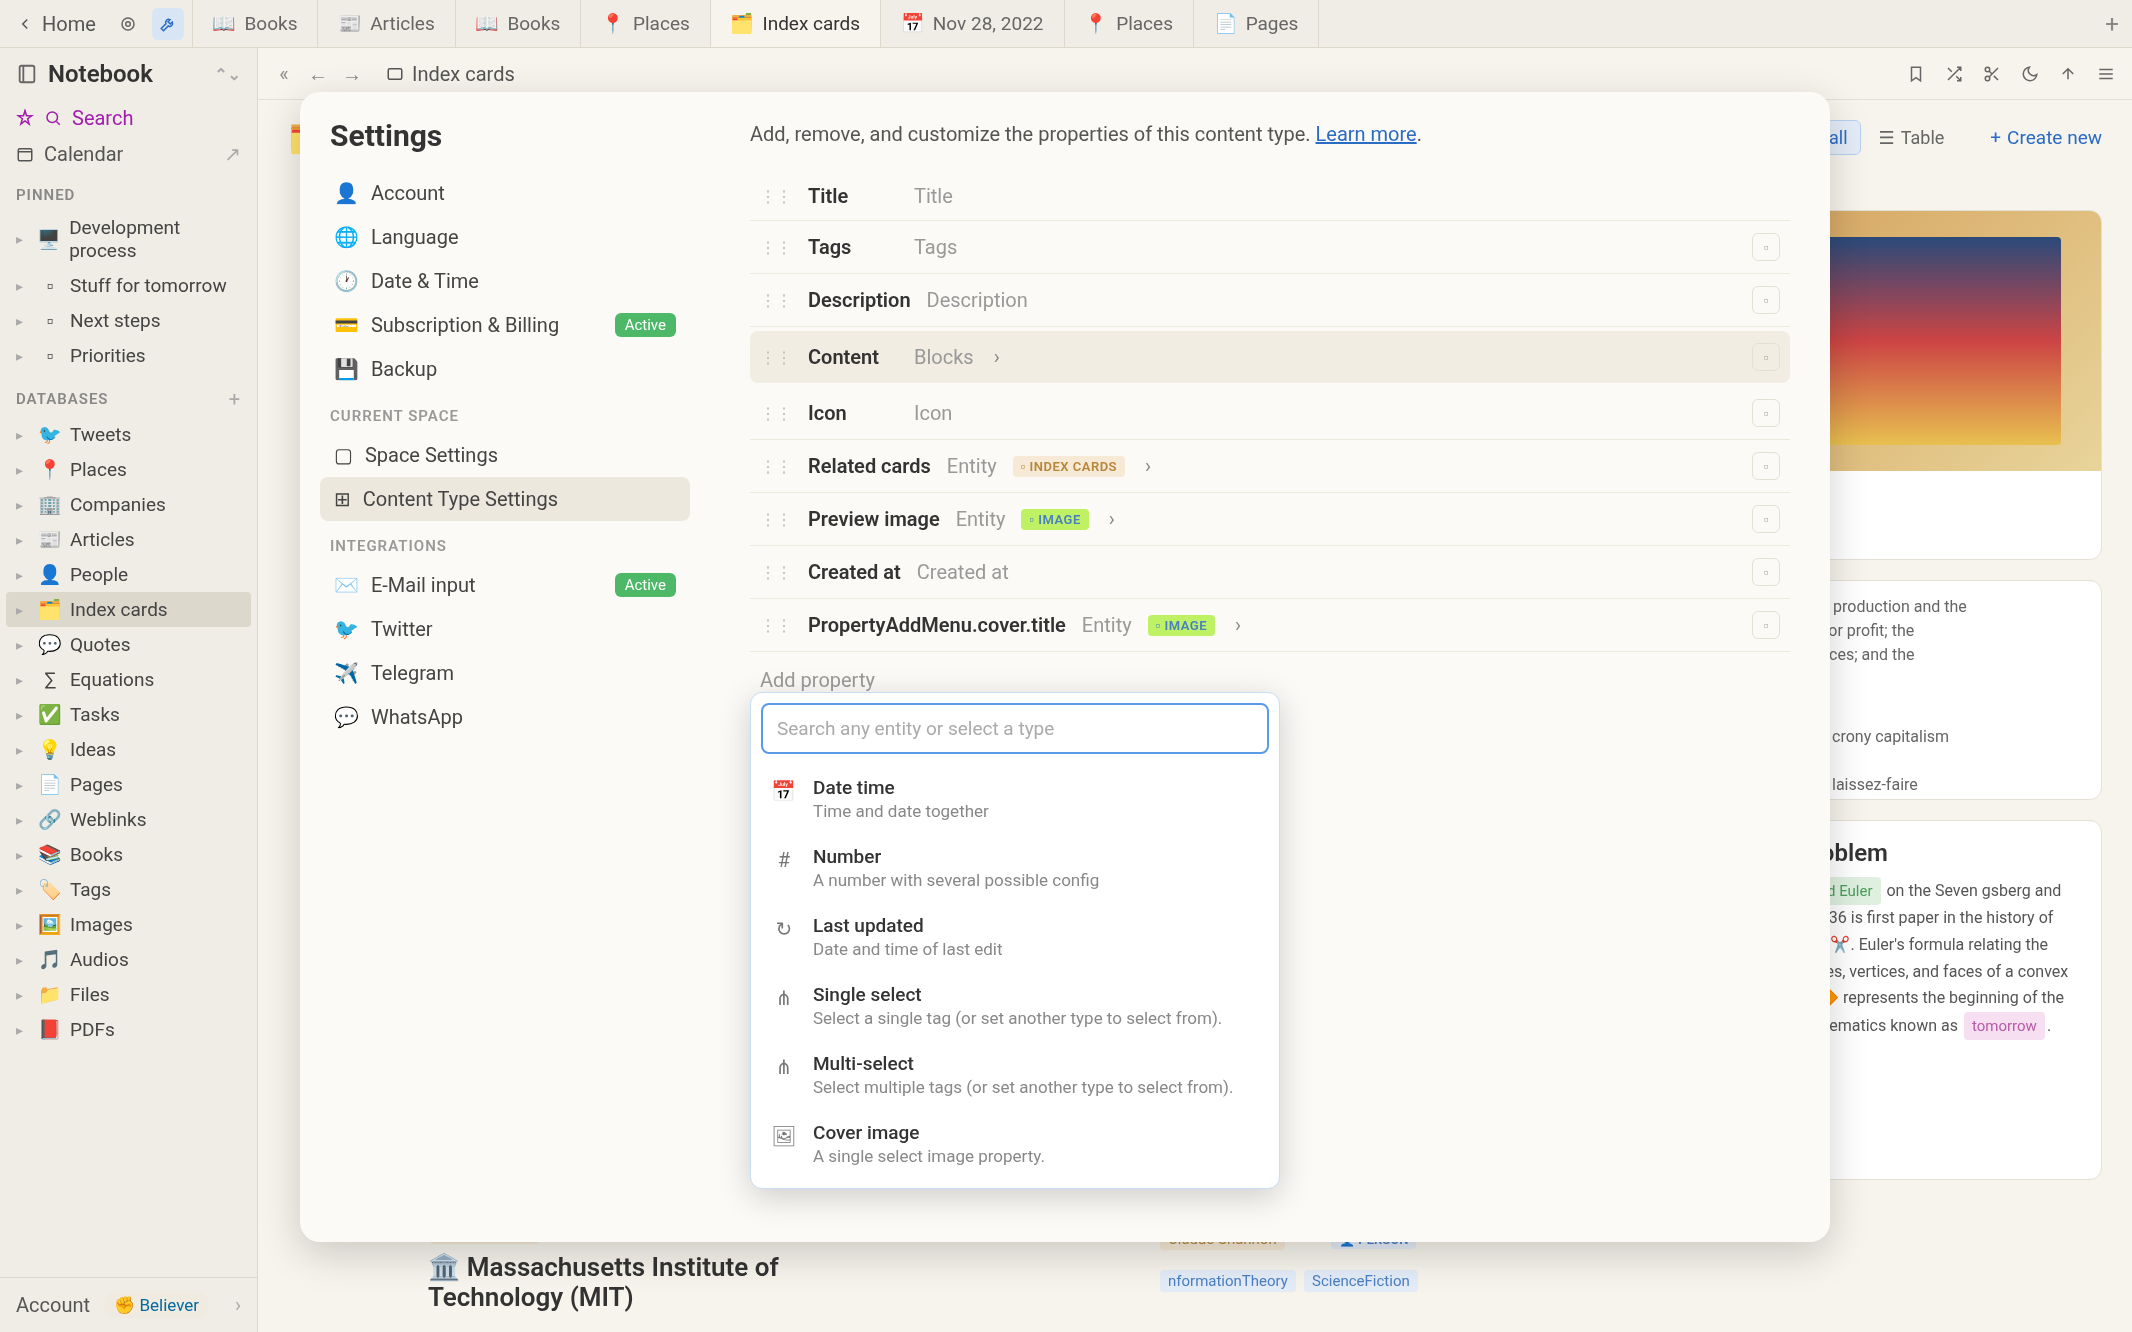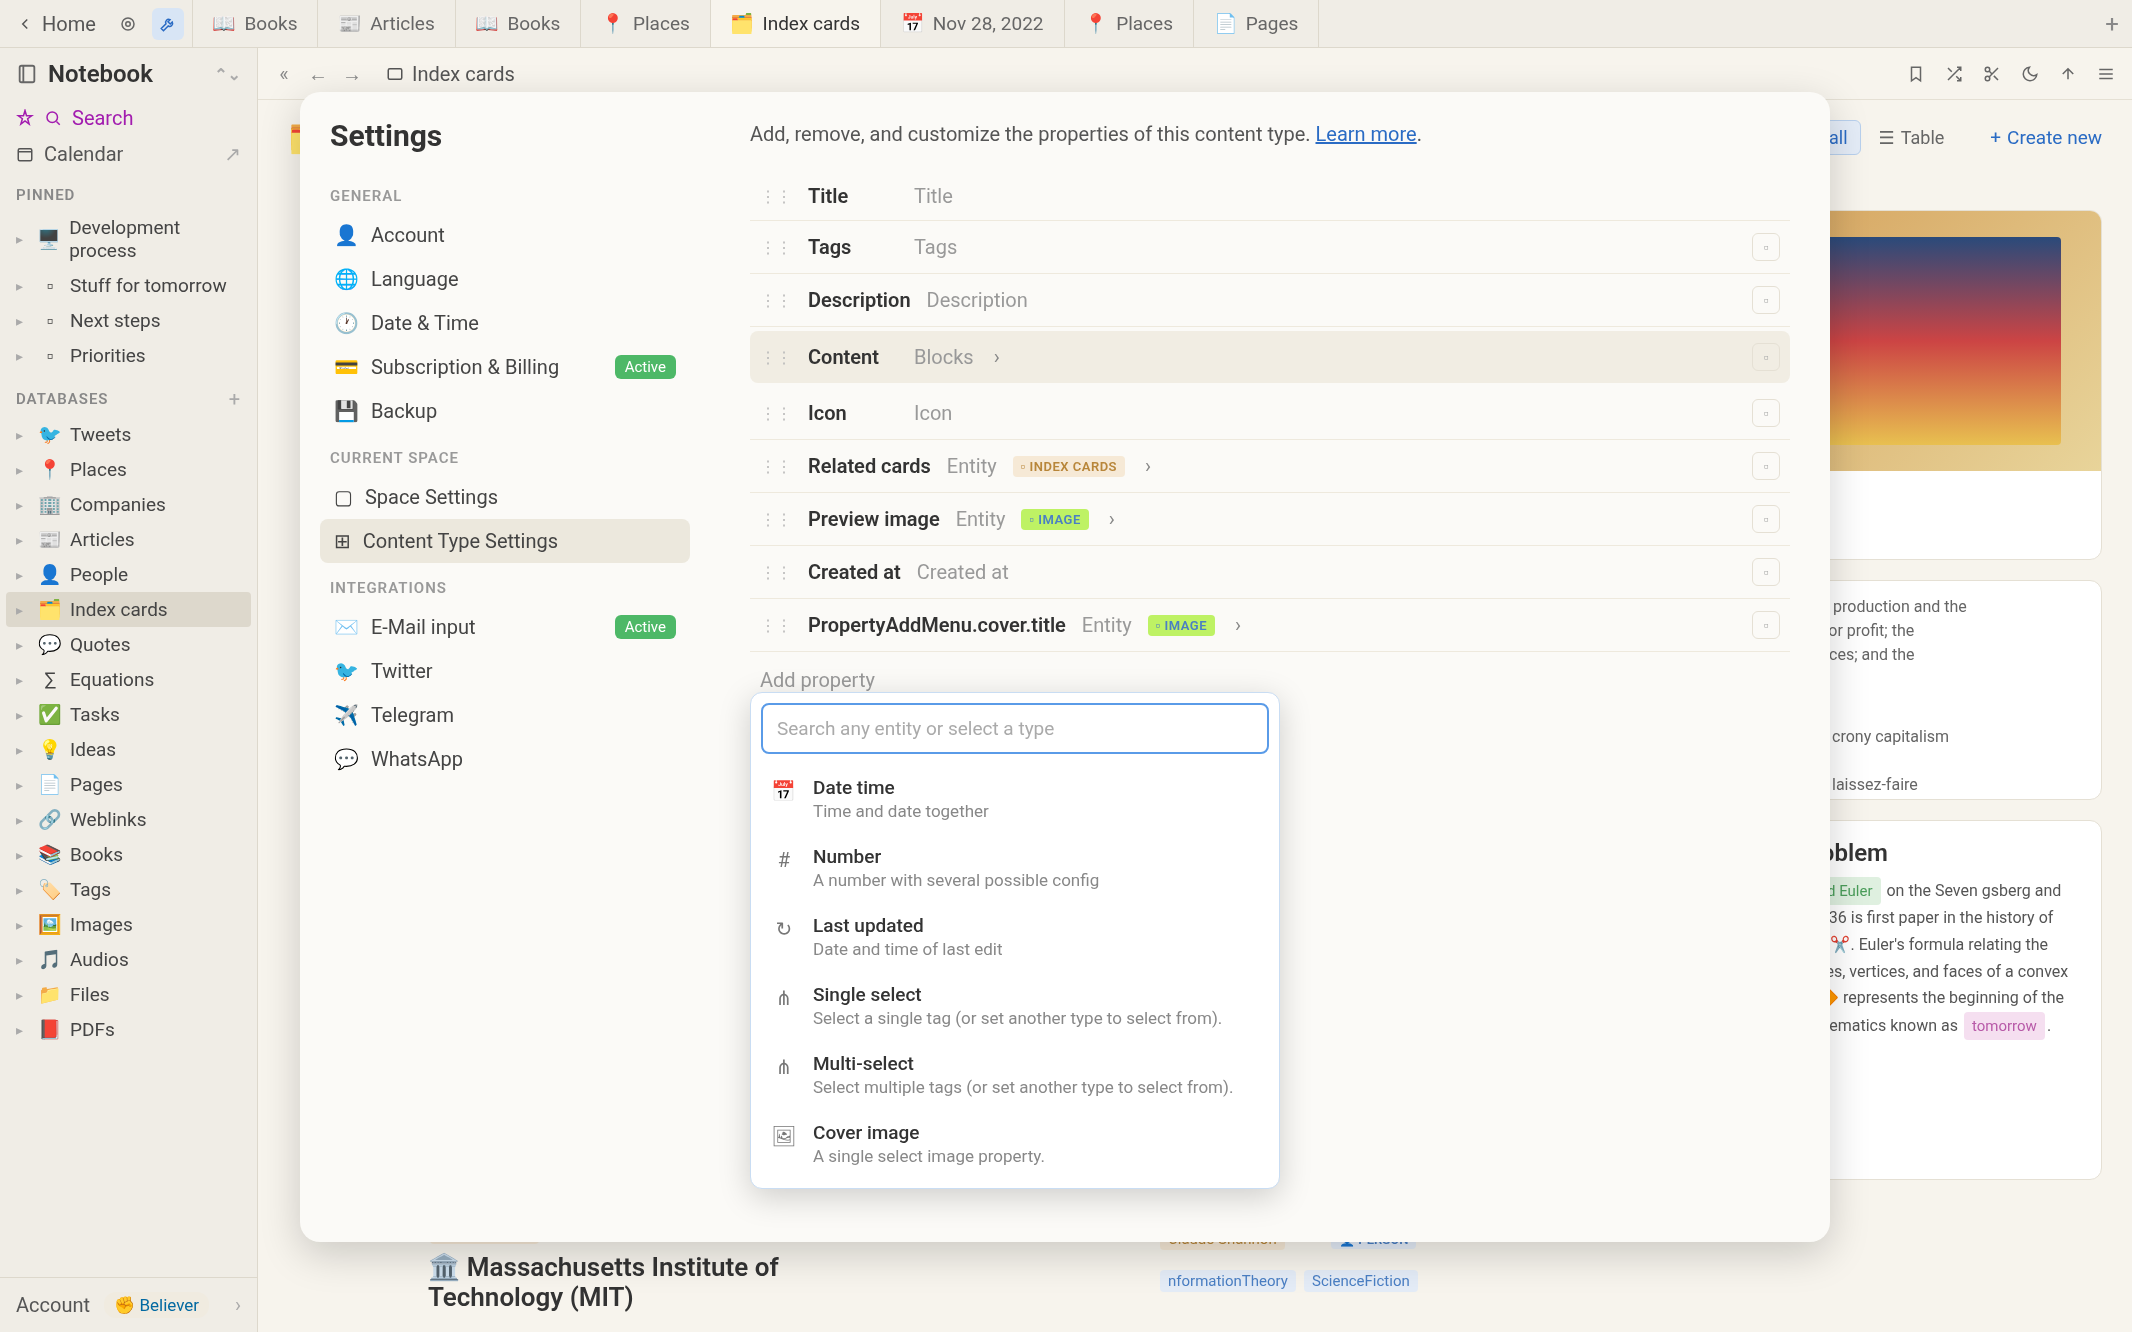--- a/index.html
+++ b/index.html
@@ -426,21 +426,20 @@
   <div style="position:absolute;left:170px;bottom:20px;">
     <span class="pill" style="background:#f6e9d6;color:#b8863a;font-size:13px;font-weight:600;letter-spacing:0.5px;">◇ <span>INDEX CARD</span></span>
     <div style="font-size:26px;font-weight:600;margin-top:8px;width:400px;">🏛️ Massachusetts Institute of Technology (MIT)</div>
   </div>
   <div style="position:absolute;left:900px;bottom:130px;font-size:19px;color:#555;width:500px;">ll only affect the default page layout and will not rd designs. You can override this default settings</div>
 </div>
 
 <div class="modal">
   <div class="modal-sidebar">
     <h1>Settings</h1>
-    <div class="ms-section">GENERAL</div>
     <div id="general-items">
         <div class="ms-item">
           <span>👤</span>
           <span>Account</span>
         </div>
         <div class="ms-item">
           <span>🌐</span>
           <span>Language</span>
         </div>
         <div class="ms-item">

